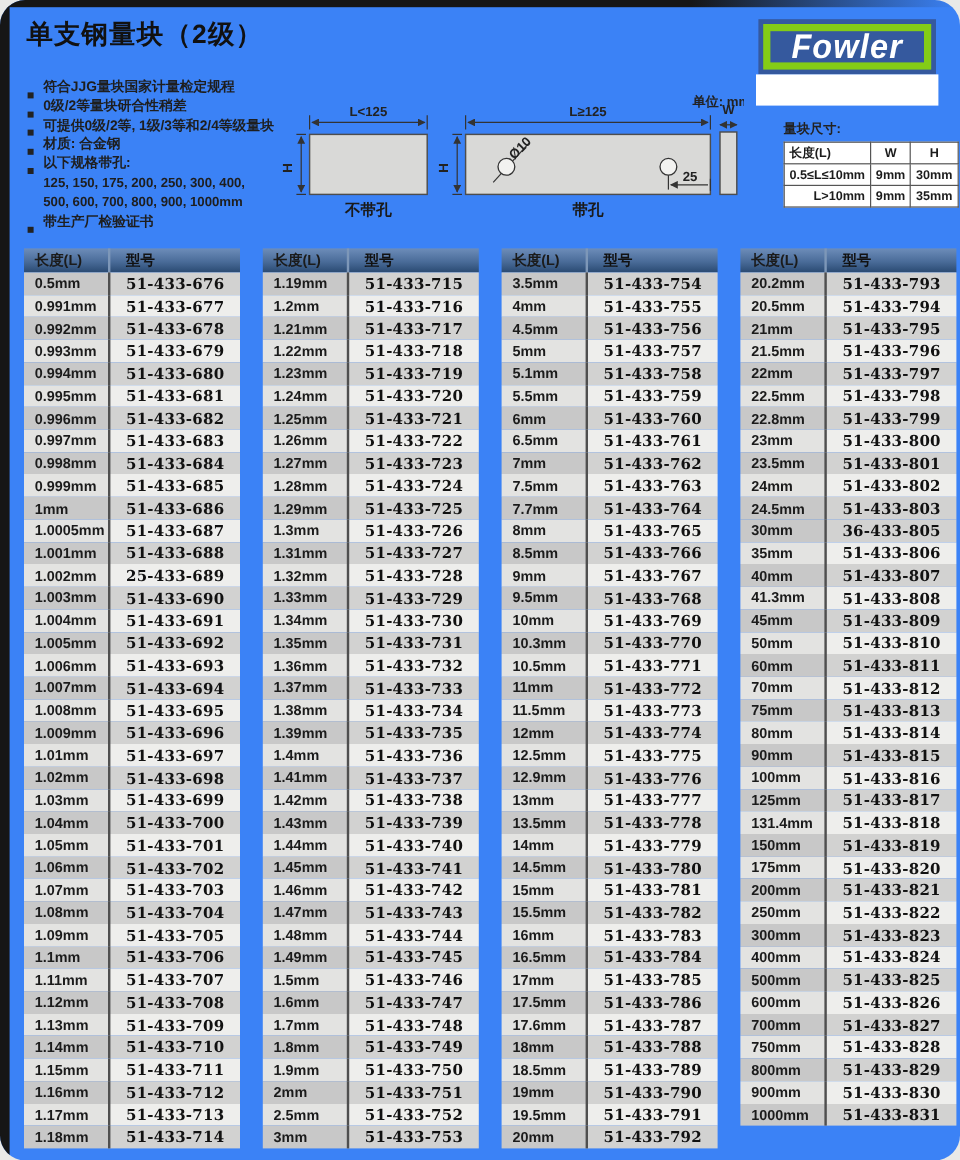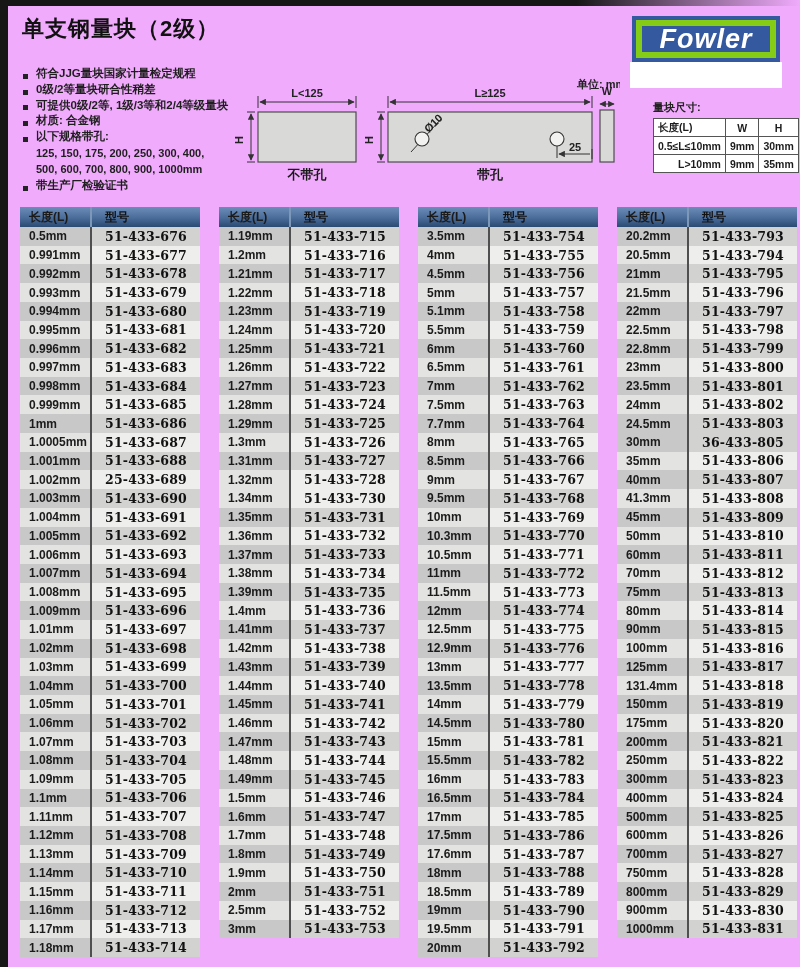--- a/index.html
+++ b/index.html
@@ -1,37 +1,37 @@
 <!DOCTYPE html>
 <html><head>
 <meta charset="utf-8">
 <style>
   html,body{margin:0;padding:0;background:#e9e9e7;}
-  .page{position:relative;width:800px;height:967px;background:#f0abfc;overflow:hidden;
-        font-family:"Liberation Sans",sans-serif;color:#1c1c1c;}
+  .page{position:relative;width:800px;height:967px;background:#3b82f6;overflow:hidden;
+        font-family:"Liberation Sans",sans-serif;color:#1c1c1c;border-radius:21px;}
   .edge-top{position:absolute;top:0;left:0;width:100%;height:6px;
             background:linear-gradient(90deg,#161616 72%,rgba(22,22,22,0));}
   .edge-left{position:absolute;top:0;left:0;width:8px;height:100%;background:#161616;}
 
   .page-title{position:absolute;left:22px;top:14px;font-size:22px;font-weight:bold;
               letter-spacing:1px;color:#111;}
 
   
   .logo{position:absolute;left:632px;top:16px;width:148px;height:46px;background:#35599e;
         display:flex;align-items:center;justify-content:center;box-sizing:border-box;padding:4px;}
   .logo-inner{width:100%;height:100%;border:6px solid #84cc16;display:flex;align-items:center;
               justify-content:center;box-sizing:border-box;}
   .logo-text{color:#fff;font-size:27px;font-weight:bold;font-style:italic;letter-spacing:1px;
              font-family:"Liberation Sans",sans-serif;transform:scaleY(1.05);}
   .logo-underlay{position:absolute;left:630px;top:62px;width:152px;height:26px;background:#ffffff;}
 
   
   .features{position:absolute;left:22px;top:66px;width:238px;font-size:11.5px;font-weight:bold;
             color:#1e1e1e;}
-  .feat-line{display:flex;align-items:center;line-height:15.8px;white-space:nowrap;}
+  .feat-line{display:flex;align-items:flex-end;line-height:15.8px;white-space:nowrap;}
   .bullet{width:5px;height:5px;background:#222;margin:5px 8px 0 1px;flex:0 0 auto;}
   .feat-sub{padding-left:14px;line-height:16.5px;white-space:nowrap;font-size:11px;}
 
   
   .diagram{position:absolute;left:235px;top:75px;width:385px;height:115px;}
   .diagram svg{display:block;}
   .dg-txt{font-family:"Liberation Sans",sans-serif;font-weight:bold;font-size:11px;fill:#222;}
   .dg-cap{font-family:"Liberation Sans",sans-serif;font-weight:bold;font-size:13px;fill:#1a1a1a;}
 
   
@@ -395,20 +395,24 @@
             <div class="g-cell g-model">51-433-726</div>
           </div>
           <div class="g-row odd">
             <div class="g-cell g-len">1.31mm</div>
             <div class="g-cell g-model">51-433-727</div>
           </div>
           <div class="g-row even">
             <div class="g-cell g-len">1.32mm</div>
             <div class="g-cell g-model">51-433-728</div>
           </div>
+          <div class="g-row odd">
+            <div class="g-cell g-len">1.33mm</div>
+            <div class="g-cell g-model">51-433-729</div>
+          </div>
           <div class="g-row even">
             <div class="g-cell g-len">1.34mm</div>
             <div class="g-cell g-model">51-433-730</div>
           </div>
           <div class="g-row odd">
             <div class="g-cell g-len">1.35mm</div>
             <div class="g-cell g-model">51-433-731</div>
           </div>
           <div class="g-row even">
             <div class="g-cell g-len">1.36mm</div>

